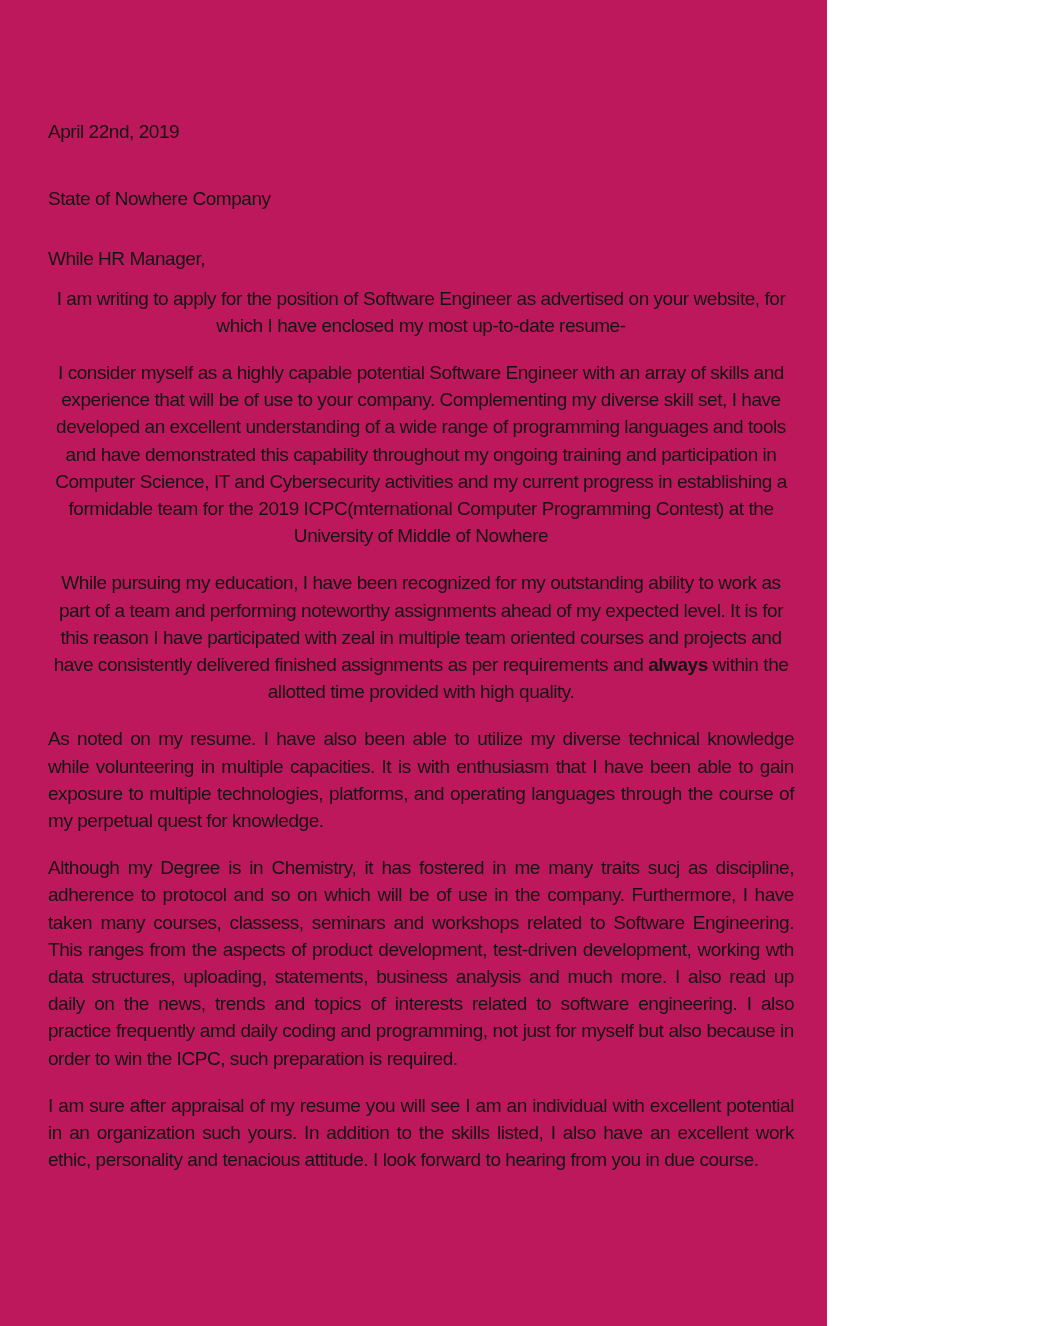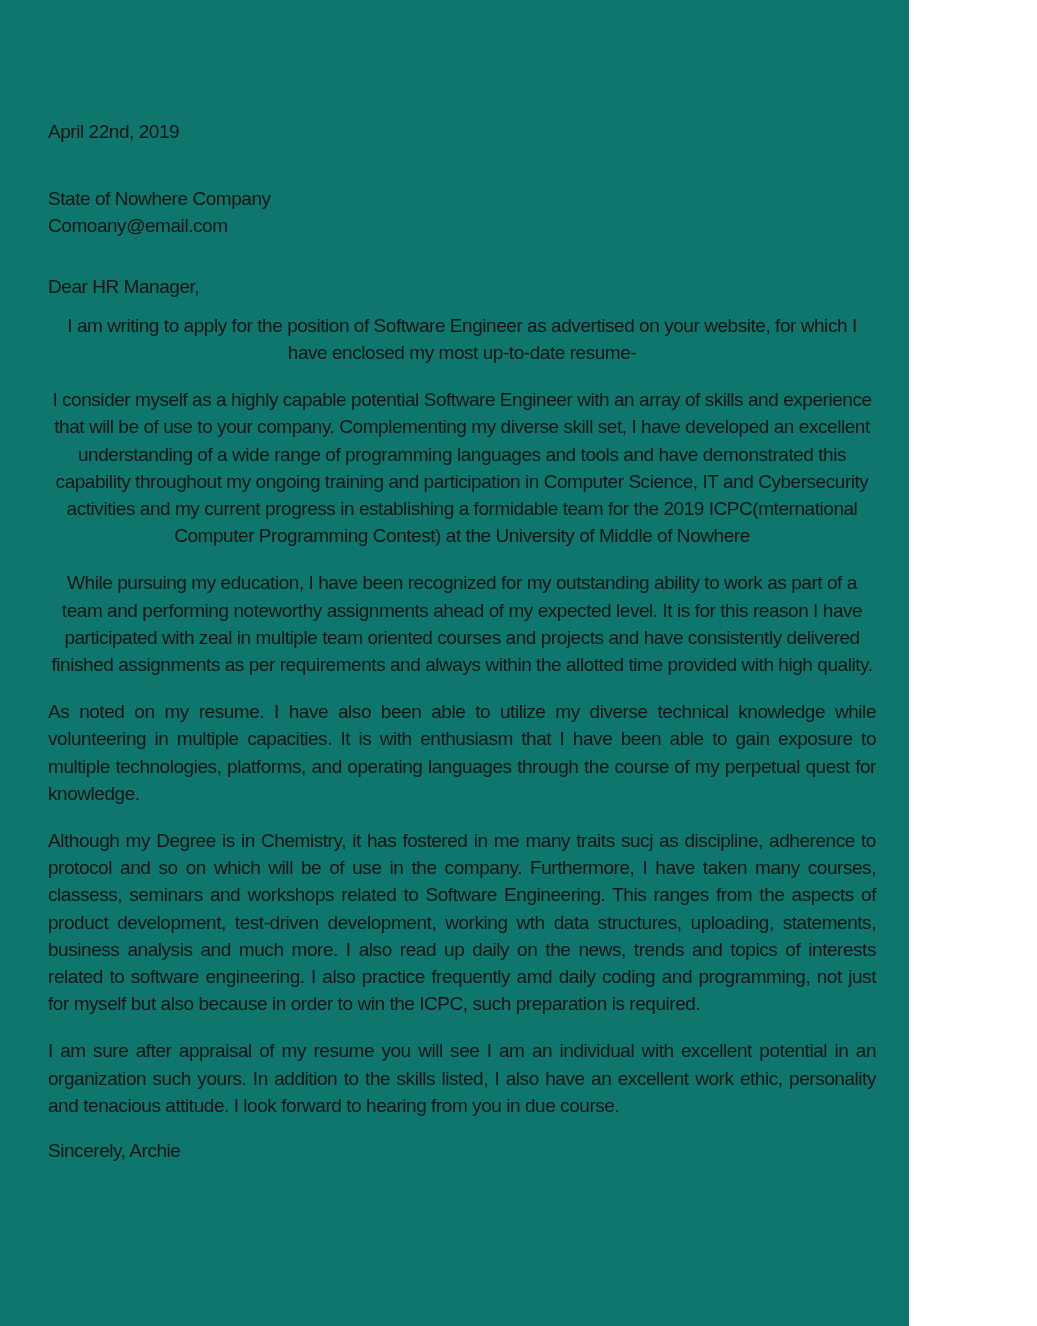--- a/index.html
+++ b/index.html
@@ -9,70 +9,68 @@
   }
   body {
     width: 1037px;
     height: 1326px;
     overflow: hidden;
     font-family: "Liberation Sans", "DejaVu Sans", sans-serif;
     color: #141414;
   }
   .page {
     box-sizing: border-box;
-    width: 909px;
+    width: 827px;
     height: 1326px;
     padding: 118px 33px 0 48px;
-    background: #0f766e;
+    background: #be185d;
   }
   .letter {
     font-size: 19px;
     line-height: 27.2px;
     letter-spacing: -0.45px;
   }
   .line { margin: 0; }
   .header-block { margin: 0 0 40px 0; }
   .company-block { margin: 0 0 33px 0; }
   .salutation { margin: 0 0 12px 0; }
   p.para {
     margin: 0 0 20px 0;
     text-align: center;
   }
   p.para.justified {
     text-align: justify;
   }
   p.para.last-para { margin-bottom: 18px; }
   .closing { margin: 0; }
-  b.emph { font-weight: normal; }
+  b.emph { font-weight: bold; }
 </style>
 </head>
 <body>
 
 <div class="page">
   <div class="letter">
 
     <div class="header-block">
       <p class="line">April 22nd, 2019</p>
     </div>
 
     <div class="company-block">
       <p class="line">State of Nowhere Company</p>
-      <p class="line">Comoany@email.com</p>
     </div>
 
-    <p class="line salutation">Dear HR Manager,</p>
+    <p class="line salutation">While HR Manager,</p>
 
     <p class="para">I am writing to apply for the position of Software Engineer as advertised on your website, for which I have enclosed my most up-to-date resume-</p>
 
     <p class="para">I consider myself as a highly capable potential Software Engineer with an array of skills and experience that will be of use to your company. Complementing my diverse skill set, I have developed an excellent understanding of a wide range of programming languages and tools and have demonstrated this capability throughout my ongoing training and participation in Computer Science, IT and Cybersecurity activities and my current progress in establishing a formidable team for the 2019 ICPC(mternational Computer Programming Contest) at the University of Middle of Nowhere</p>
 
     <p class="para"><span>While pursuing my education, I have been recognized for my outstanding ability to work as part of a team and performing noteworthy assignments ahead of my expected level. It is for this reason I have participated with zeal in multiple team oriented courses and projects and have consistently delivered finished assignments as per requirements and </span><b class="emph">always</b><span> within the allotted time provided with high quality.</span></p>
 
     <p class="para justified">As noted on my resume. I have also been able to utilize my diverse technical knowledge while volunteering in multiple capacities. It is with enthusiasm that I have been able to gain exposure to multiple technologies, platforms, and operating languages through the course of my perpetual quest for knowledge.</p>
 
     <p class="para justified">Although my Degree is in Chemistry, it has fostered in me many traits sucj as discipline, adherence to protocol and so on which will be of use in the company. Furthermore, I have taken many courses, classess, seminars and workshops related to Software Engineering. This ranges from the aspects of product development, test-driven development, working wth data structures, uploading, statements, business analysis and much more. I also read up daily on the news, trends and topics of interests related to software engineering. I also practice frequently amd daily coding and programming, not just for myself but also because in order to win the ICPC, such preparation is required.</p>
 
     <p class="para justified last-para">I am sure after appraisal of my resume you will see I am an individual with excellent potential in an organization such yours. In addition to the skills listed, I also have an excellent work ethic, personality and tenacious attitude. I look forward to hearing from you in due course.</p>
 
-    <p class="line closing">Sincerely, Archie</p>
 
   </div>
 </div>
 
 </body></html>

